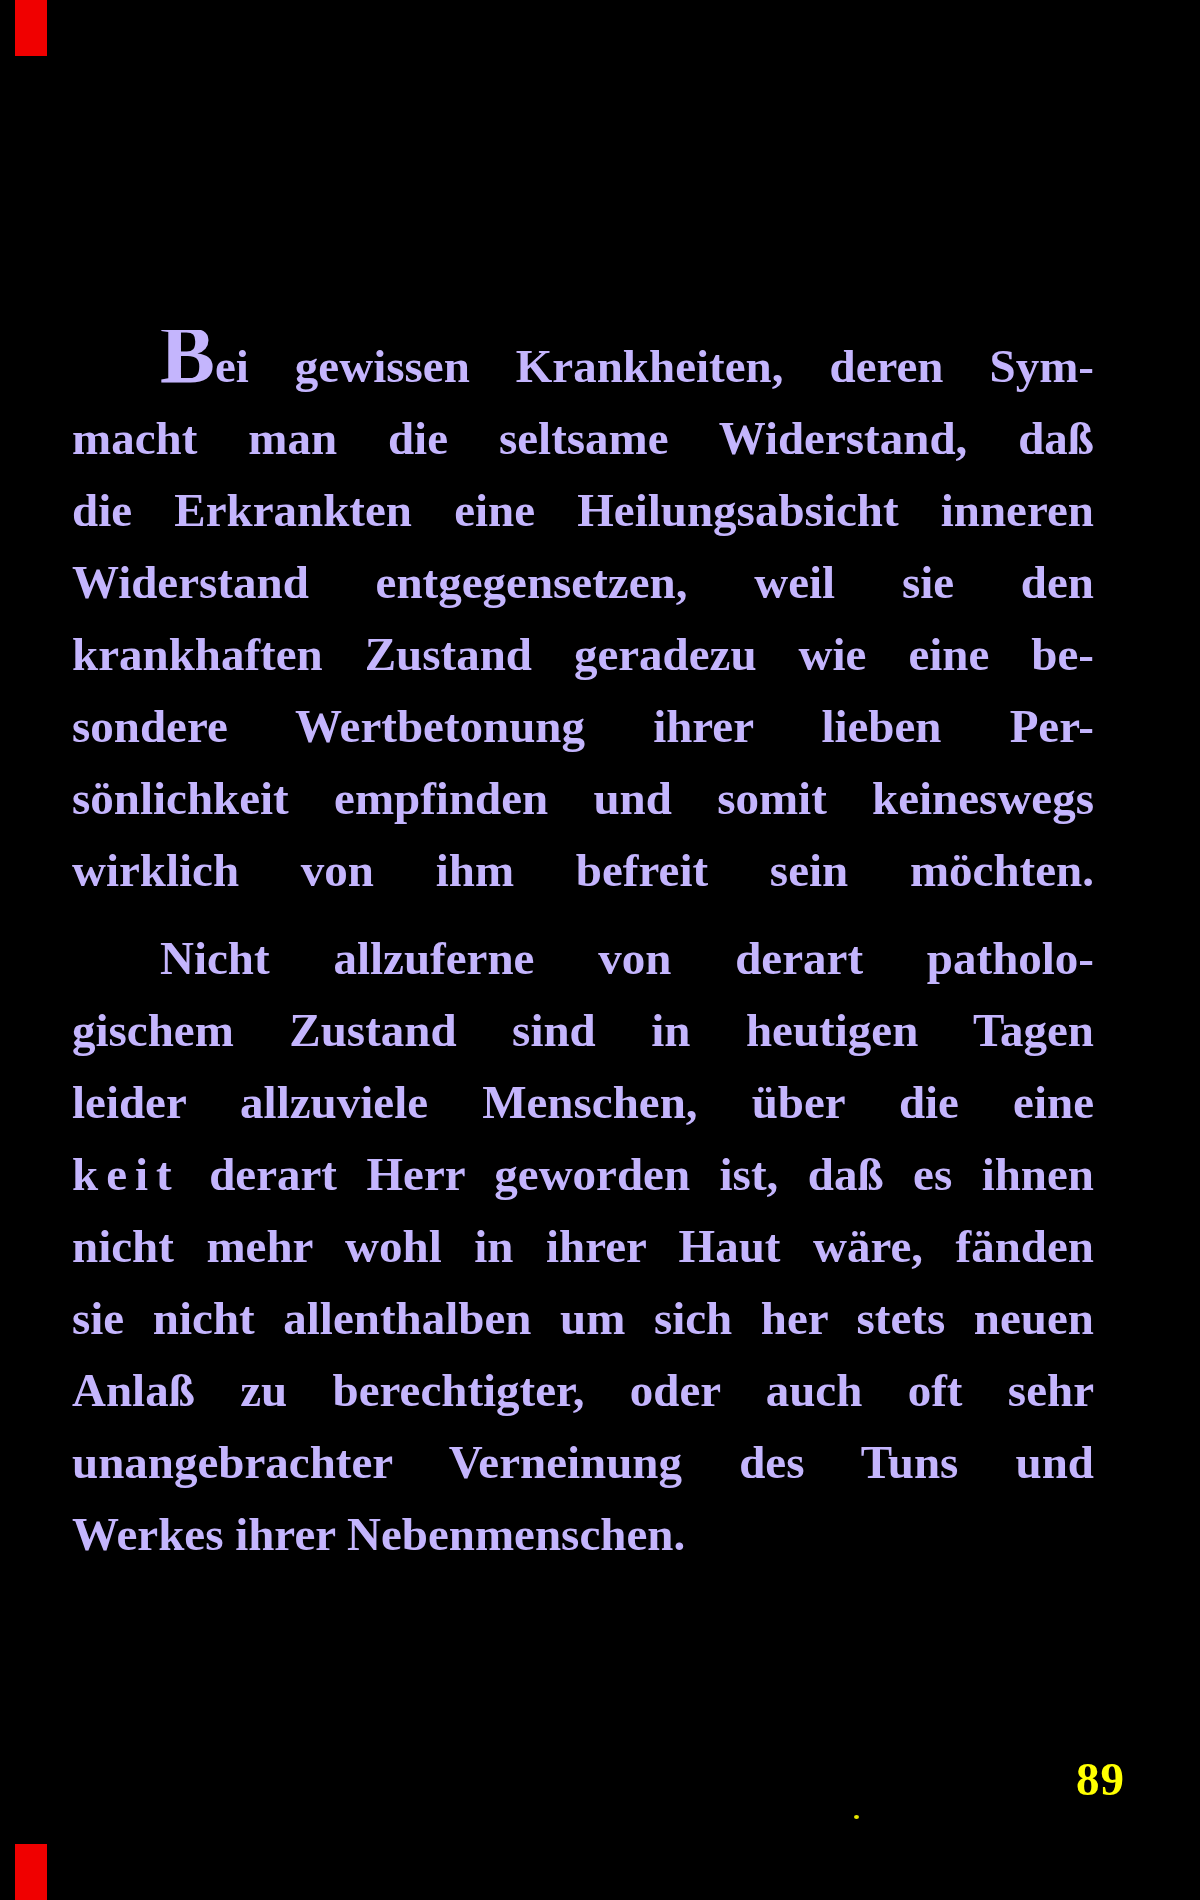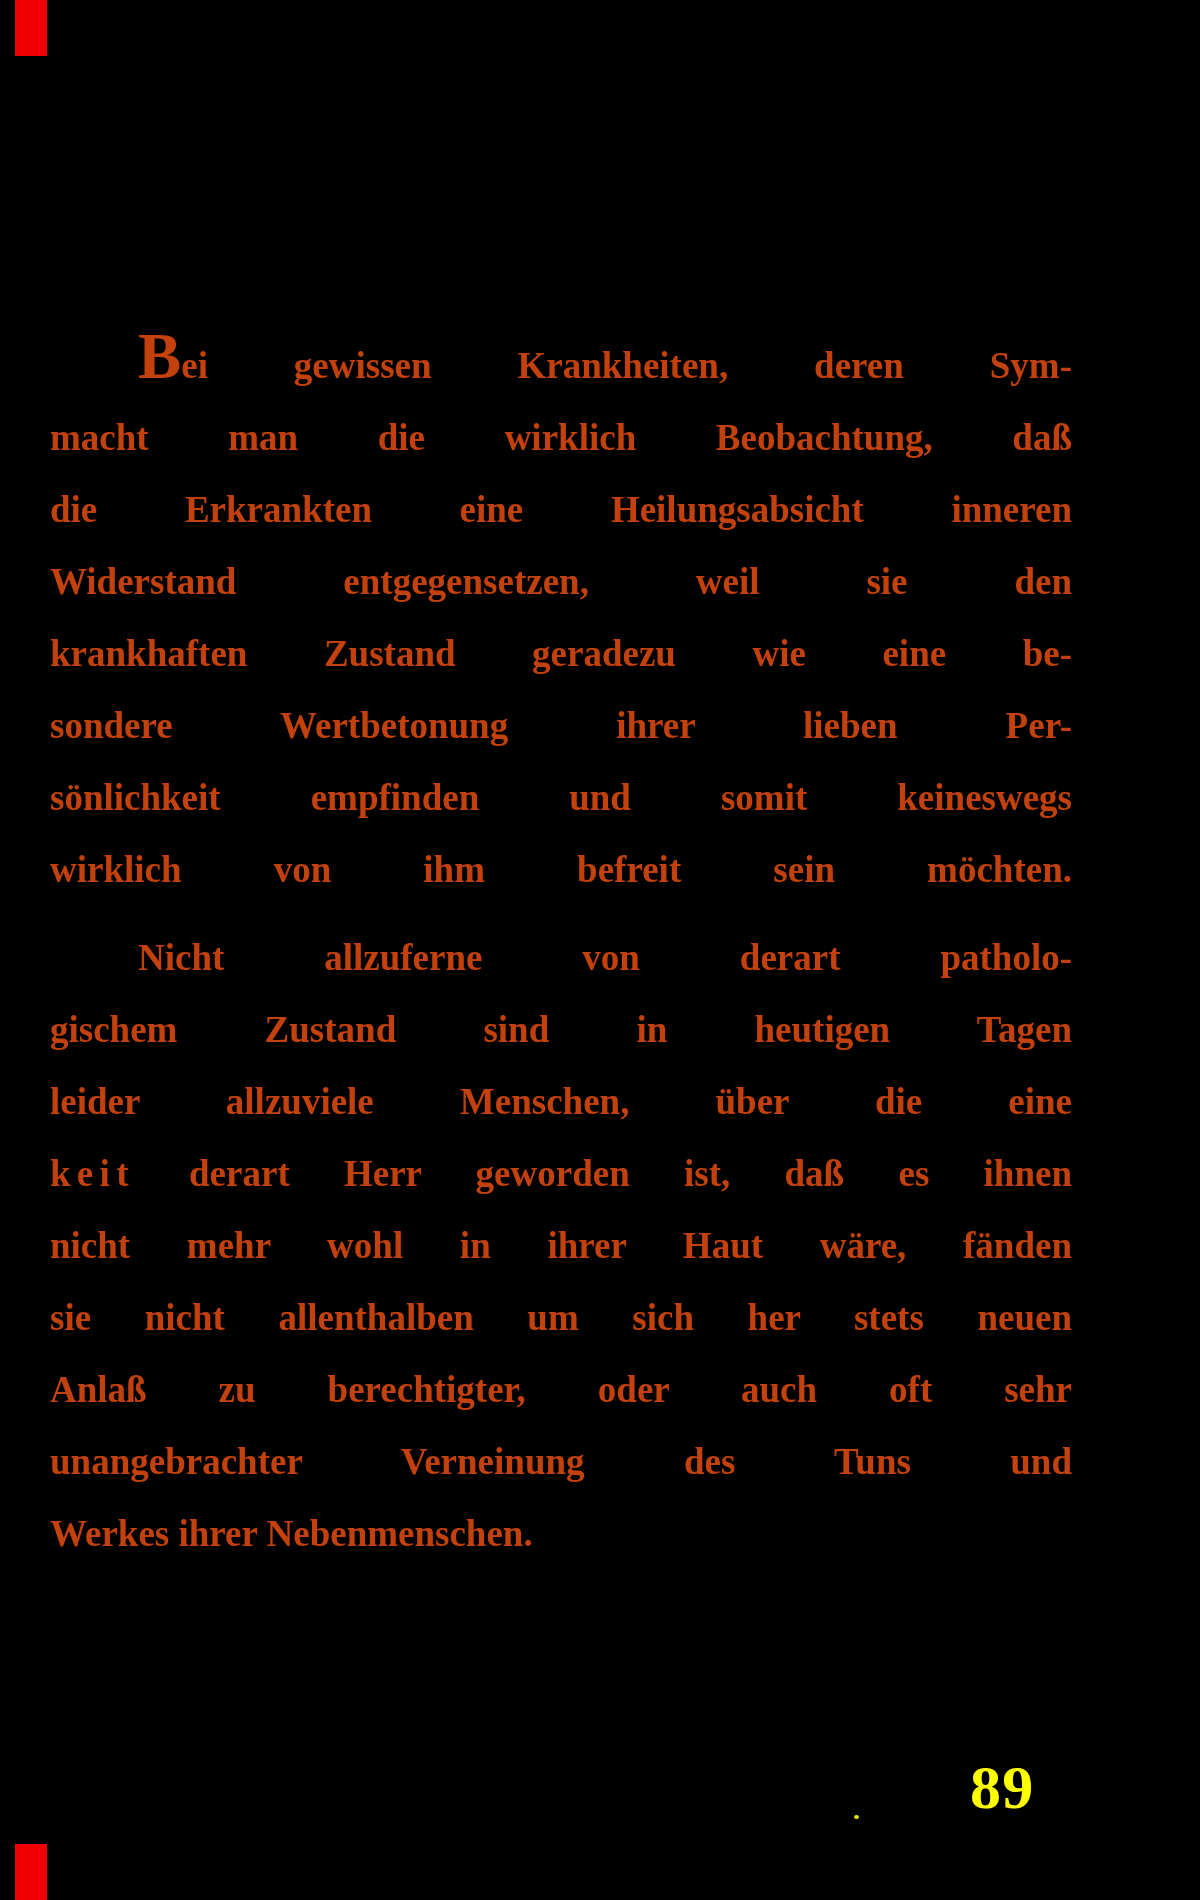--- a/index.html
+++ b/index.html
@@ -10,26 +10,26 @@
   #book-page {
     position: relative;
     width: 1200px;
     height: 1900px;
     background: #000000;
     overflow: hidden;
     font-family: "Liberation Serif", "DejaVu Serif", serif;
   }
   #text-block {
     position: absolute;
-    left: 50px;
+    left: 72px;
     top: 330px;
     width: 1022px;
     overflow: hidden;
-    color: #c2410c;
-    font-size: 37px;
+    color: #c4b5fd;
+    font-size: 47px;
     line-height: 72px;
     font-weight: 700;
   }
   .paragraph { margin: 0; }
   .paragraph + .paragraph { margin-top: 16px; }
   .text-line {
     text-align: justify;
     text-align-last: justify;
     white-space: normal;
   }
@@ -39,24 +39,24 @@
     text-align-last: left;
     font-family: Liberation Serif, serif;
   }
   .seg.spaced { letter-spacing: 0.17em; }
   .seg.initial {
     font-size: 1.75em;
     line-height: 1px;
   }
   #page-number {
     position: absolute;
-    left: 970px;
+    left: 1076px;
     top: 1752px;
     color: #ffff00;
-    font-size: 62px;
+    font-size: 47px;
     font-weight: 700;
     letter-spacing: 0.02em;
   }
   .red-edge-mark {
     position: absolute;
     left: 15px;
     width: 32px;
     height: 56px;
     background: #f00000;
   }
@@ -73,21 +73,21 @@
   }
 </style>
 </head>
 <body>
 
 <div id="book-page">
   <div id="red-edge-mark-top" class="red-edge-mark"></div>
   <div id="text-block">
       <div class="paragraph">
         <div class="text-line first"><span class="seg initial">B</span><span class="seg">ei gewissen Krankheiten, deren Sym-</span></div>
-        <div class="text-line"><span class="seg">macht man die wirklich Beobachtung, daß</span></div>
+        <div class="text-line"><span class="seg">macht man die seltsame Widerstand, daß</span></div>
         <div class="text-line"><span class="seg">die Erkrankten eine Heilungsabsicht inneren</span></div>
         <div class="text-line"><span class="seg">Widerstand entgegensetzen, weil sie den</span></div>
         <div class="text-line"><span class="seg">krankhaften Zustand geradezu wie eine be-</span></div>
         <div class="text-line"><span class="seg">sondere Wertbetonung ihrer lieben Per-</span></div>
         <div class="text-line"><span class="seg">sönlichkeit empfinden und somit keineswegs</span></div>
         <div class="text-line"><span class="seg">wirklich von ihm befreit sein möchten.</span></div>
       </div>
       <div class="paragraph">
         <div class="text-line first"><span class="seg">Nicht allzuferne von derart patholo-</span></div>
         <div class="text-line"><span class="seg">gischem Zustand sind in heutigen Tagen</span></div>

